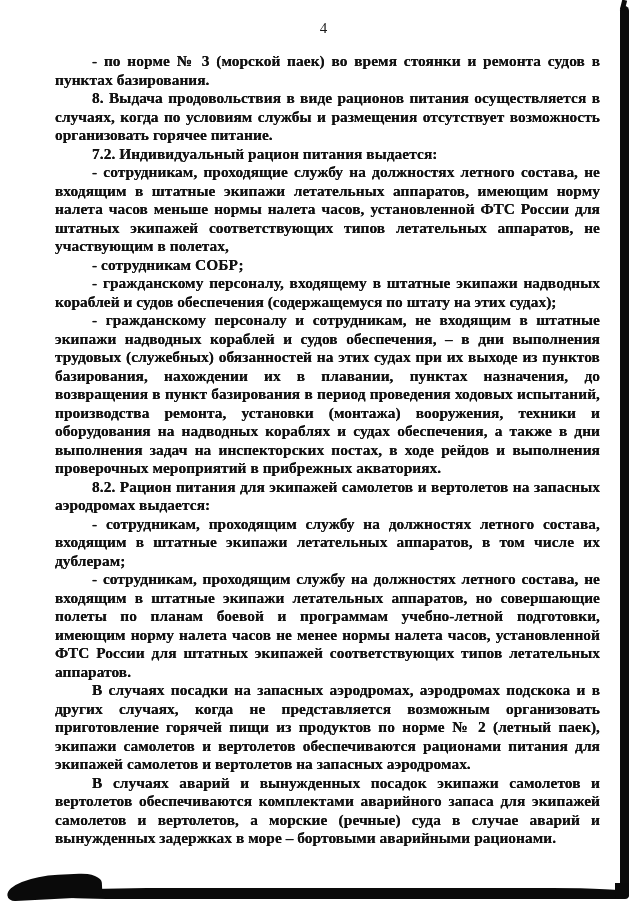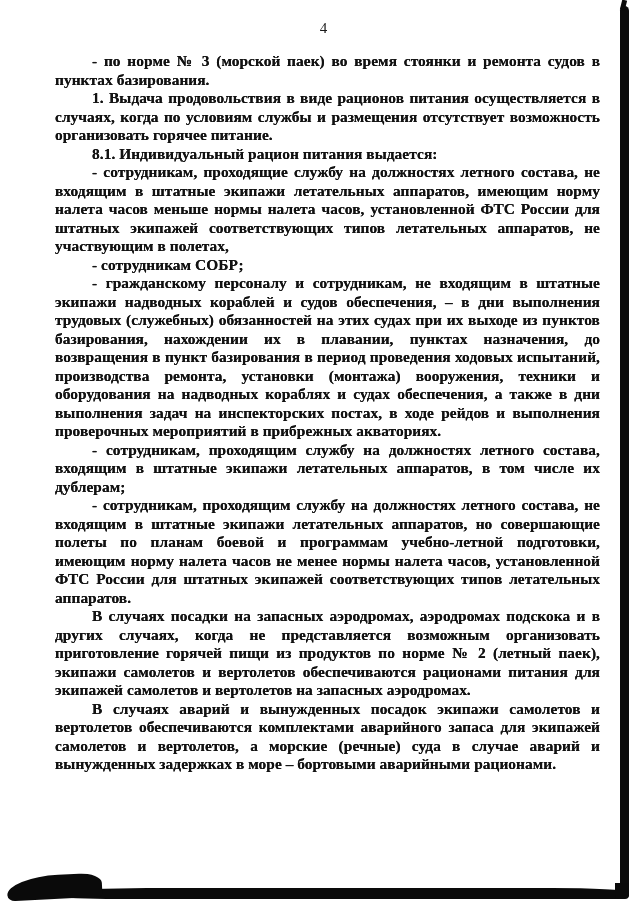--- a/index.html
+++ b/index.html
@@ -92,25 +92,27 @@
 </style>
 </head>
 <body>
 
 <div class="page">
 
   <div class="page-number">4</div>
 
   <div class="content">
     <p>- по норме № 3 (морской паек) во время стоянки и ремонта судов в пунктах базирования.</p>
-    <p>1. Выдача продовольствия в виде рационов питания осуществляется в случаях, когда по условиям службы и размещения отсутствует возможность организовать горячее питание.</p>
-    <p>8.1. Индивидуальный рацион питания выдается:</p>
+    <p>8. Выдача продовольствия в виде рационов питания осуществляется в случаях, когда по условиям службы и размещения отсутствует возможность организовать горячее питание.</p>
+    <p>7.2. Индивидуальный рацион питания выдается:</p>
     <p>- сотрудникам, проходящие службу на должностях летного состава, не входящим в штатные экипажи летательных аппаратов, имеющим норму налета часов меньше нормы налета часов, установленной ФТС России для штатных экипажей соответствующих типов летательных аппаратов, не участвующим в полетах,</p>
     <p>- сотрудникам СОБР;</p>
+    <p>- гражданскому персоналу, входящему в штатные экипажи надводных кораблей и судов обеспечения (содержащемуся по штату на этих судах);</p>
     <p>- гражданскому персоналу и сотрудникам, не входящим в штатные экипажи надводных кораблей и судов обеспечения, – в дни выполнения трудовых (служебных) обязанностей на этих судах при их выходе из пунктов базирования, нахождении их в плавании, пунктах назначения, до возвращения в пункт базирования в период проведения ходовых испытаний, производства ремонта, установки (монтажа) вооружения, техники и оборудования на надводных кораблях и судах обеспечения, а также в дни выполнения задач на инспекторских постах, в ходе рейдов и выполнения проверочных мероприятий в прибрежных акваториях.</p>
+    <p>8.2. Рацион питания для экипажей самолетов и вертолетов на запасных аэродромах выдается:</p>
     <p>- сотрудникам, проходящим службу на должностях летного состава, входящим в штатные экипажи летательных аппаратов, в том числе их дублерам;</p>
     <p>- сотрудникам, проходящим службу на должностях летного состава, не входящим в штатные экипажи летательных аппаратов, но совершающие полеты по планам боевой и программам учебно-летной подготовки, имеющим норму налета часов не менее нормы налета часов, установленной ФТС России для штатных экипажей соответствующих типов летательных аппаратов.</p>
     <p>В случаях посадки на запасных аэродромах, аэродромах подскока и в других случаях, когда не представляется возможным организовать приготовление горячей пищи из продуктов по норме № 2 (летный паек), экипажи самолетов и вертолетов обеспечиваются рационами питания для экипажей самолетов и вертолетов на запасных аэродромах.</p>
     <p>В случаях аварий и вынужденных посадок экипажи самолетов и вертолетов обеспечиваются комплектами аварийного запаса для экипажей самолетов и вертолетов, а морские (речные) суда в случае аварий и вынужденных задержках в море – бортовыми аварийными рационами.</p>
   </div>
 
   <div class="scan-right-bar"></div>
   <div class="scan-right-tip"></div>
   <div class="scan-bottom-band"></div>
   <div class="scan-bottom-left-blob"></div>

